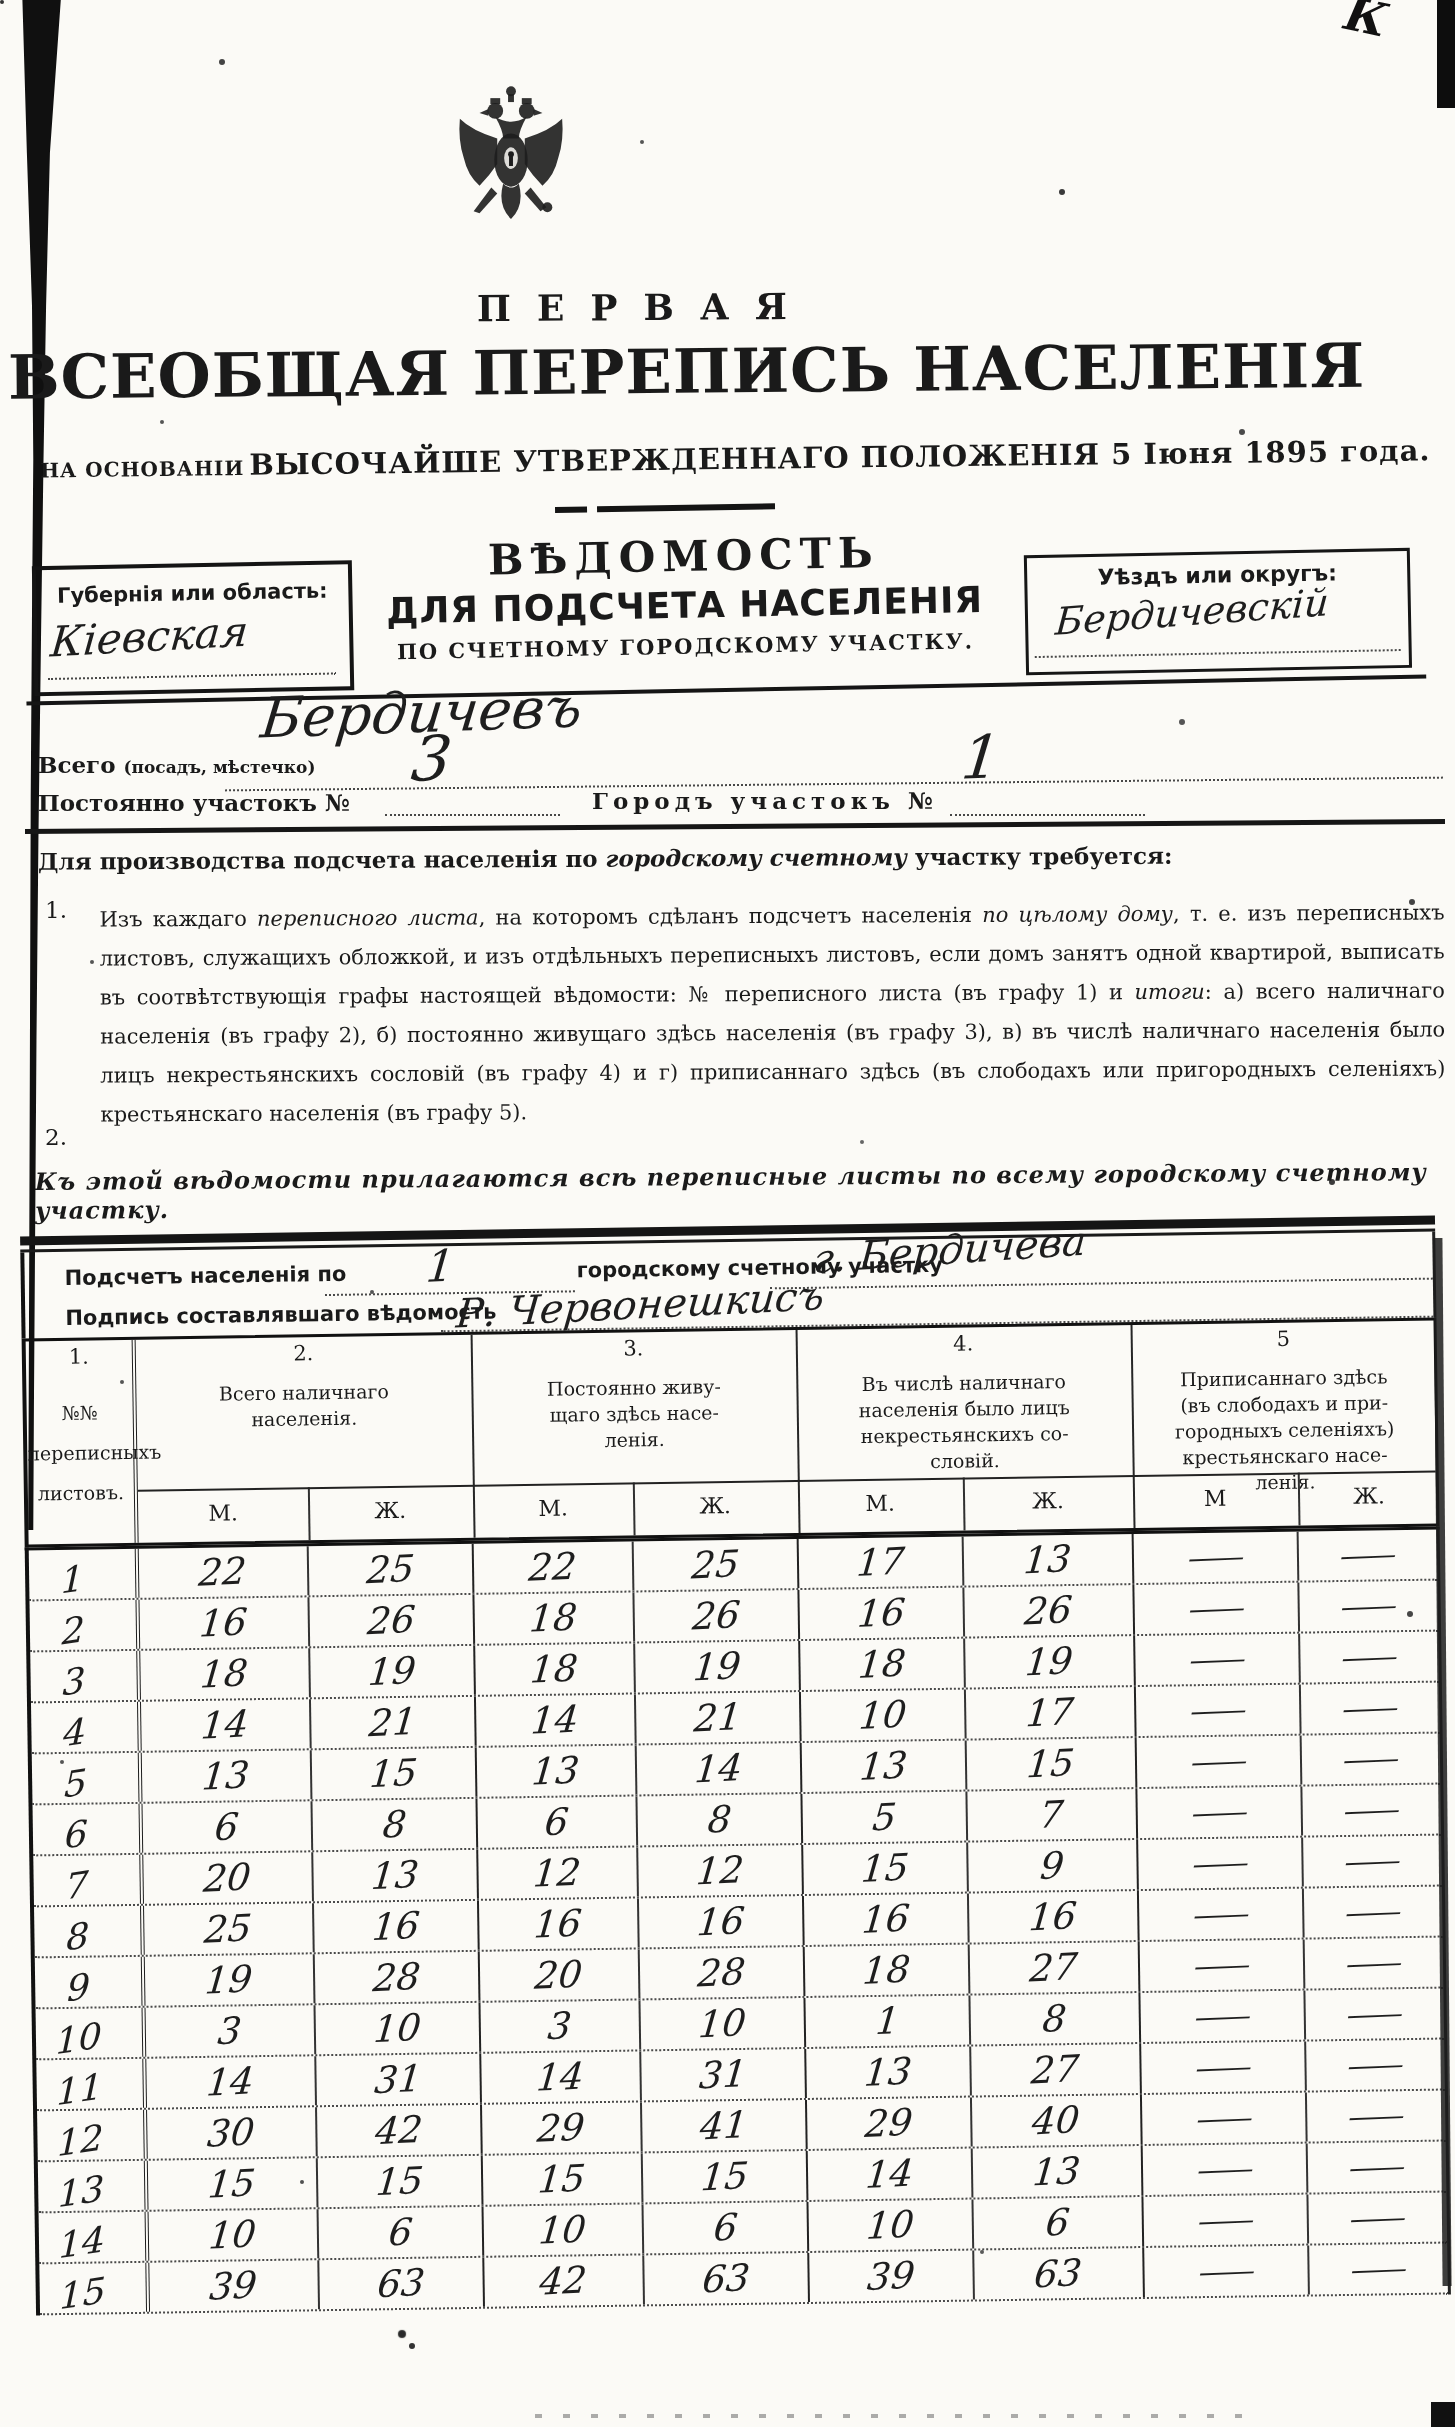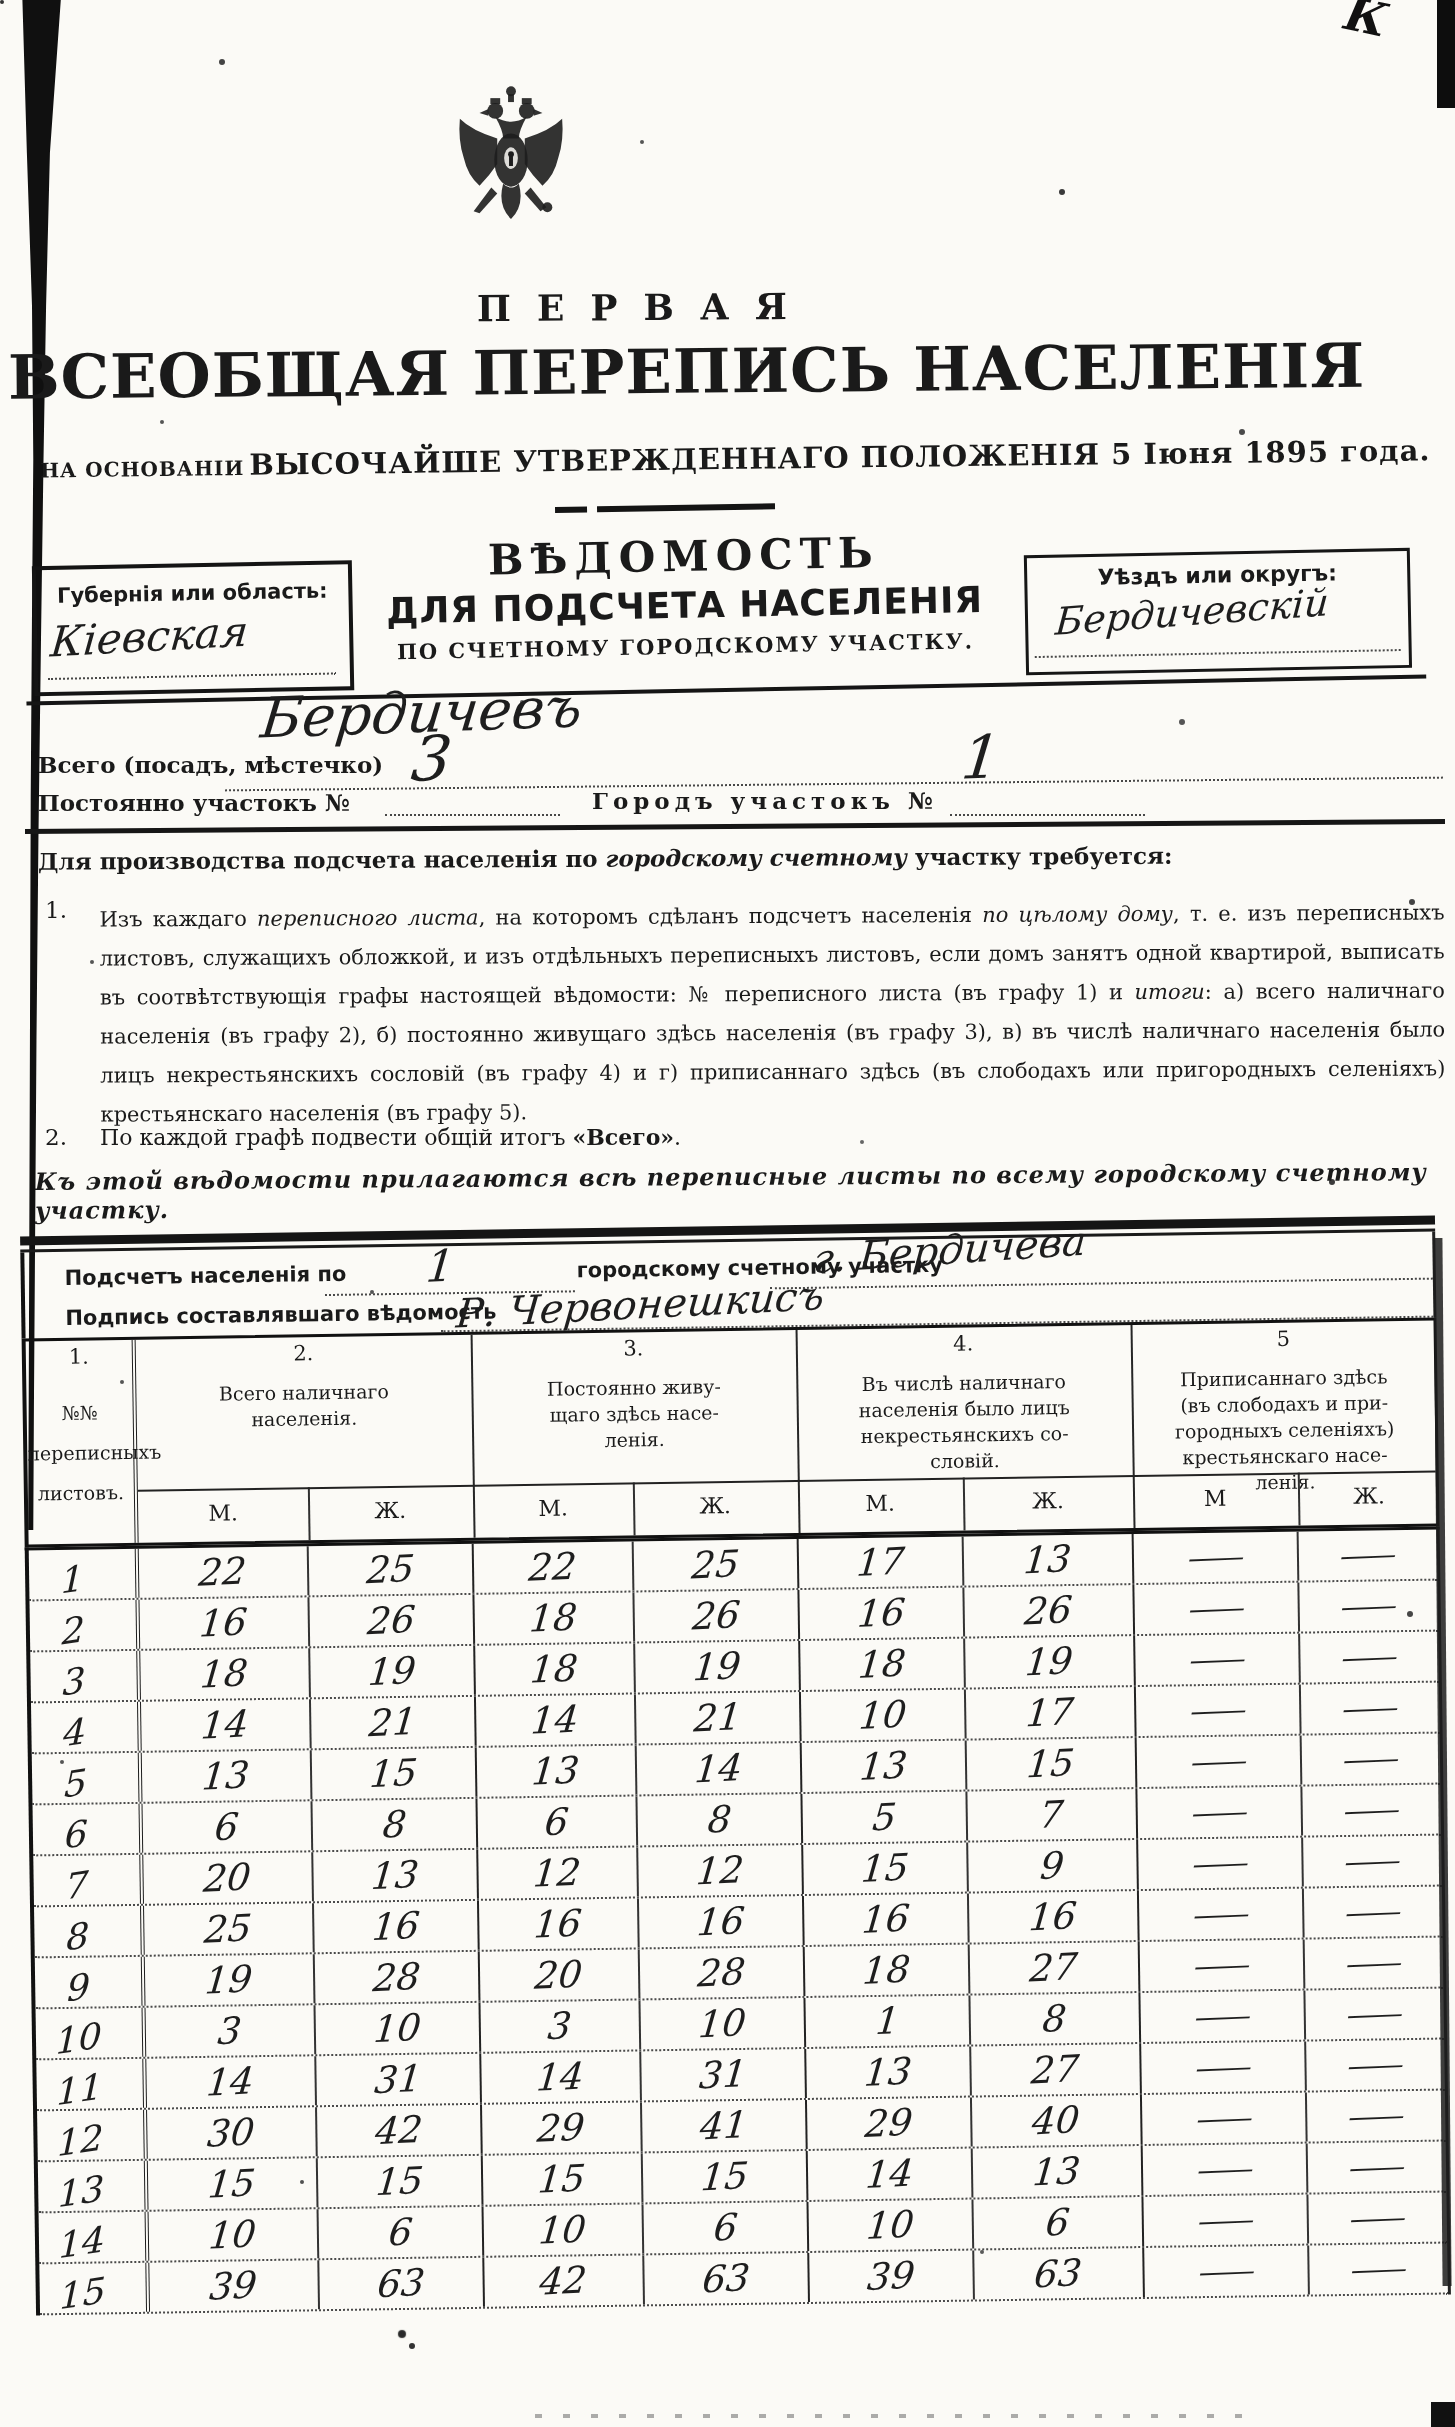--- a/index.html
+++ b/index.html
@@ -59,21 +59,21 @@
   .cline3{font-size:21px;font-weight:bold;letter-spacing:2px;margin-top:8px;}
   .rbox{left:1000px;top:16px;width:380px;height:114px;border:3px solid #161616;}
   .rbox .lab{margin-top:8px;text-align:center;font-size:22px;font-weight:bold;}
   .rbox .hand{font-size:38px;margin:2px 0 0 28px;transform:skewX(-8deg) rotate(-3deg);}
   .rbox .dot{position:absolute;left:6px;right:8px;bottom:14px;}
   .head-rule{left:0;top:143px;width:1400px;height:4px;background:#151515;}
 
   
   .city-hand{left:262px;top:680px;font-size:56px;}
   .city-label{left:38px;top:751px;font-size:23px;font-weight:bold;}
-  .city-label .small{font-size:23px;}
+  .city-label .small{font-size:17px;}
   .city-dot{left:225px;top:783px;width:1218px;transform:rotate(-0.6deg);}
   .plot1-label{left:38px;top:789px;font-size:23px;font-weight:bold;}
   .plot1-hand{left:412px;top:722px;font-size:62px;}
   .plot1-dot{left:385px;top:814px;width:175px;}
   .plot2-label{left:592px;top:787px;font-size:23px;font-weight:bold;letter-spacing:5px;}
   .plot2-hand{left:962px;top:722px;font-size:60px;}
   .plot2-dot{left:950px;top:814px;width:195px;}
   .thick-rule{left:25px;top:824px;width:1420px;height:5px;background:#161616;transform:rotate(-0.4deg);}
 
   
@@ -206,21 +206,20 @@
   <div class="abs dot plot1-dot"></div>
   <div class="abs plot2-label">Городъ участокъ №</div>
   <div class="abs plot2-hand hand">1</div>
   <div class="abs dot plot2-dot"></div>
   <div class="abs thick-rule"></div>
 
   <div class="abs intro"><span>Для производства подсчета населенія по </span><span class="it">городскому счетному</span><span> участку требуется:</span></div>
   <div class="abs item-num i1num">1.</div>
   <div class="abs item1"><span>Изъ каждаго </span><span class="it">переписного листа</span><span>, на которомъ сдѣланъ подсчетъ населенія </span><span class="it">по цѣлому дому</span><span>, т. е. изъ переписныхъ листовъ, служащихъ обложкой, и изъ отдѣльныхъ переписныхъ листовъ, если домъ занятъ одной квартирой, выписать въ соотвѣтствующія графы настоящей вѣдомости: № переписного листа (въ графу 1) и </span><span class="it">итоги</span><span>: а) всего наличнаго населенія (въ графу 2), б) постоянно живущаго здѣсь населенія (въ графу 3), в) въ числѣ наличнаго населенія было лицъ некрестьянскихъ сословій (въ графу 4) и г) приписаннаго здѣсь (въ слободахъ или пригородныхъ селеніяхъ) крестьянскаго населенія (въ графу 5).</span></div>
   <div class="abs item-num i2num">2.</div>
-  <div class="abs item2"><span>По каждой графѣ подвести общій итогъ </span><span class="bd">«Всего»</span><span>.</span></div>
   <div class="abs note">Къ этой вѣдомости прилагаются всѣ переписные листы по всему городскому счетному участку.</div>
 
   <div class="abs table-wrap">
     <div class="t-topbar"></div>
     <div class="t-topline"></div>
     <div class="t-free">
       <div class="cl-label sans">Подсчетъ населенія по</div>
       <div class="cl-fill1 dot"></div>
       <div class="cl-hand1 hand">1</div>
       <div class="cl-label2 sans">городскому счетному участку</div>

